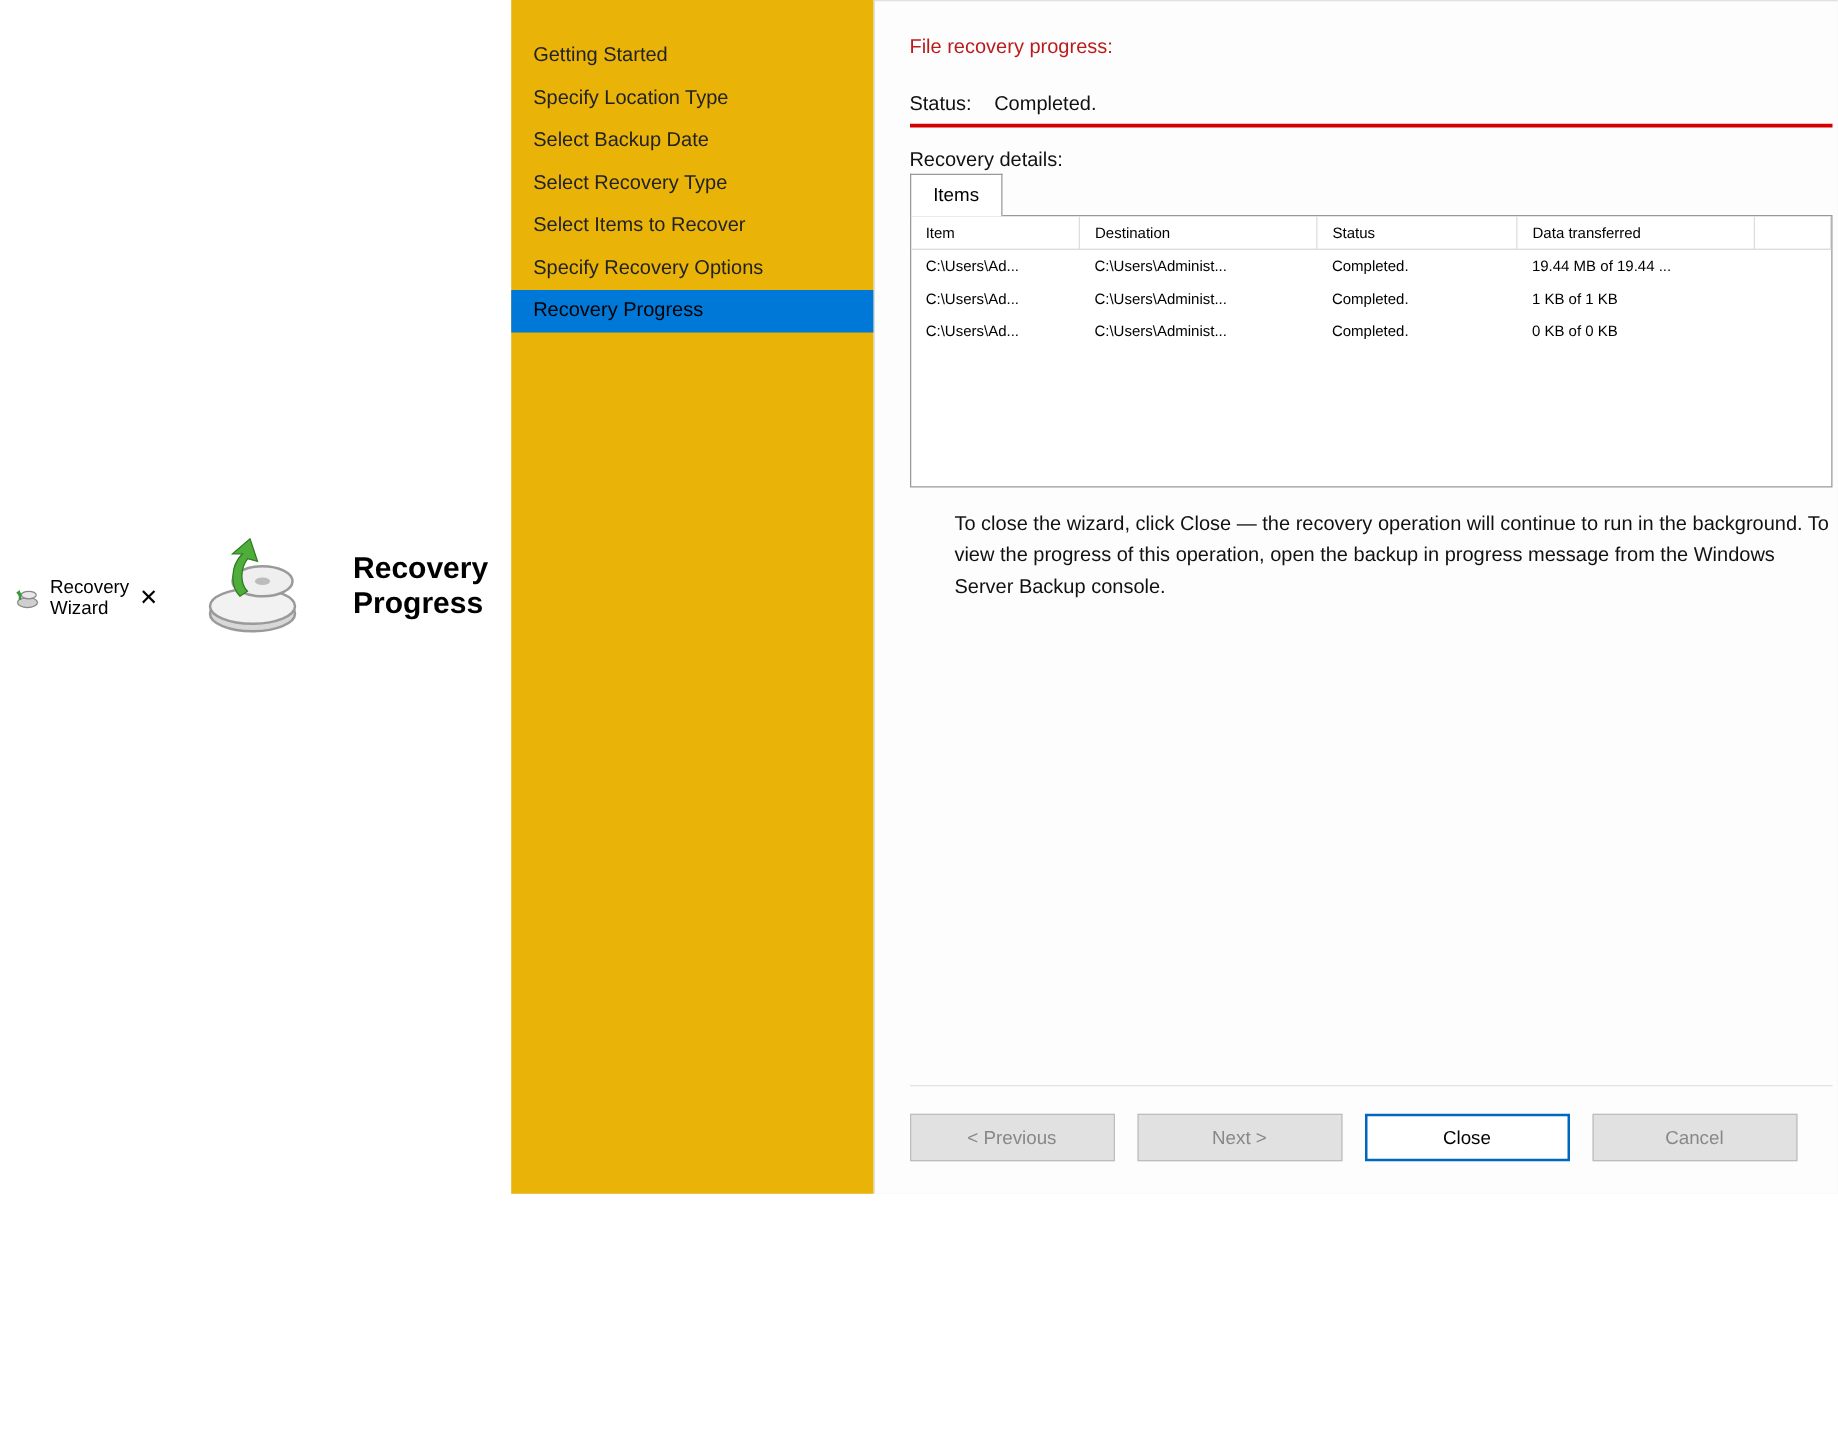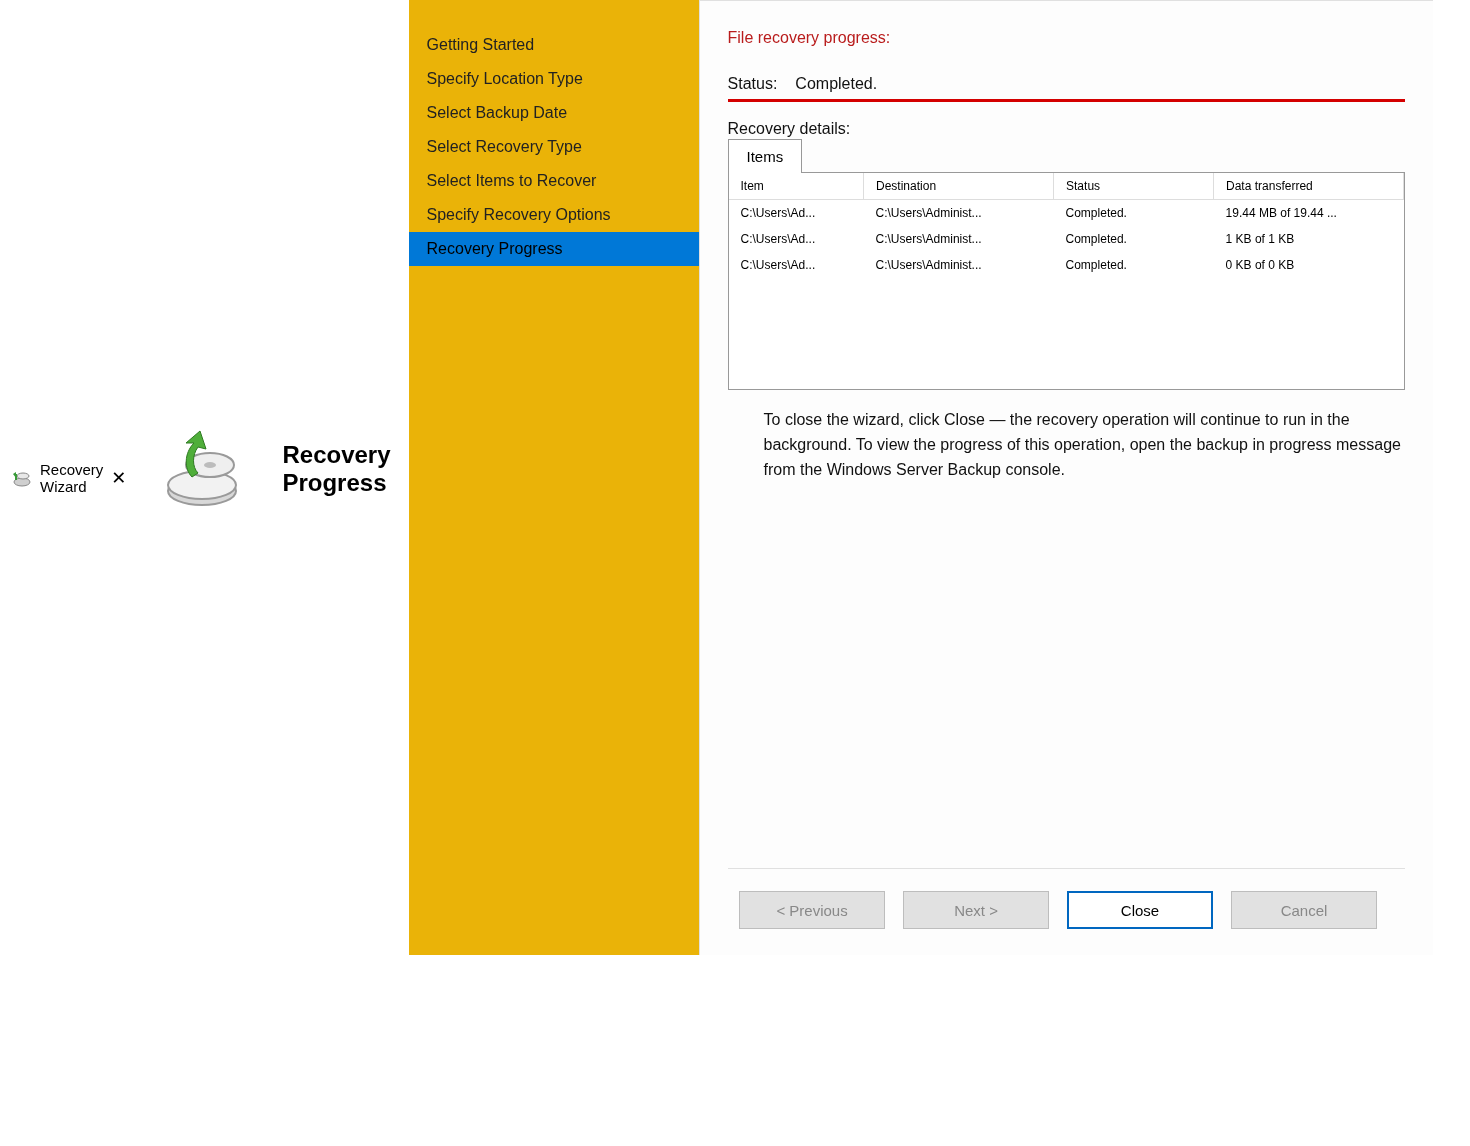--- a/index.html
+++ b/index.html
@@ -134,21 +134,21 @@
 
   .buttons {
     border-top: 1px solid #e0e0e0;
     padding: 22px 28px 26px 0;
     display: flex;
     justify-content: flex-end;
     gap: 18px;
     margin-top: auto;
   }
   .btn {
-    width: 146px;
+    width: 164px;
     height: 38px;
     font-size: 15px;
     border: 1px solid #bdbdbd;
     background: #e1e1e1;
     color: #888;
     cursor: default;
     font-family: inherit;
   }
   .btn.primary {
     background: #fff;

